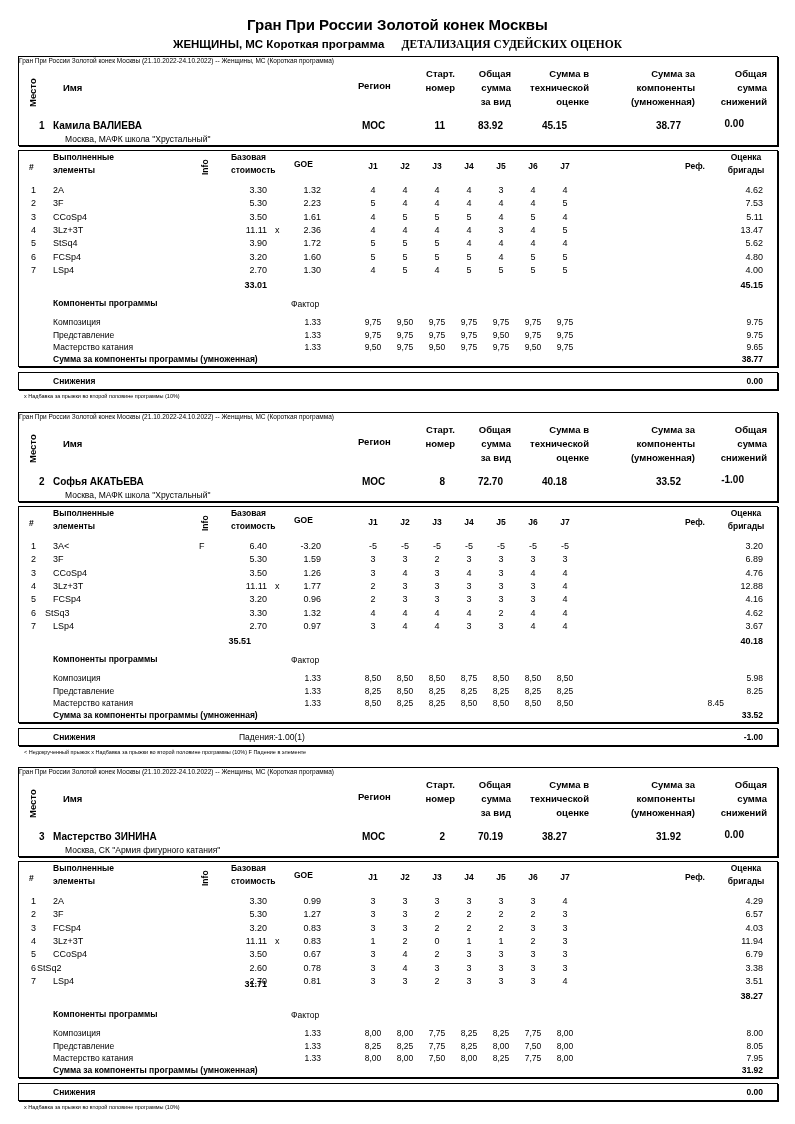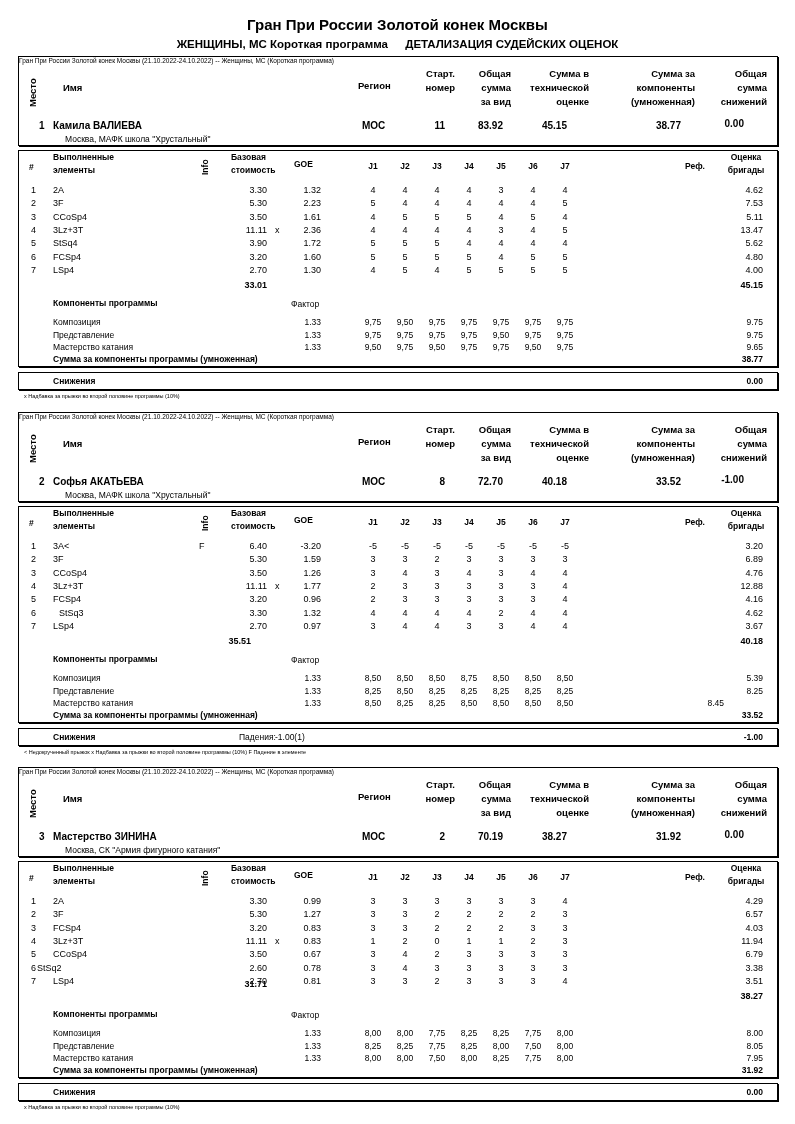--- a/index.html
+++ b/index.html
@@ -3,21 +3,21 @@
 <meta charset="utf-8">
 <style>
   * { box-sizing: border-box; margin: 0; padding: 0; }
   body {
     width: 795px; height: 1124px; background: #ffffff; color: #000;
     font-family: "Liberation Sans", sans-serif; position: relative; overflow: hidden;
   }
   .title { position: absolute; left: 0; width: 795px; text-align: center; font-weight: bold; }
   .title.main { top: 16px; font-size: 15px; }
   .title.sub { top: 38px; font-size: 11.5px; }
-  .title.sub span + span { margin-left: 14px; }
+  .title.sub span + span { margin-left: 14px; font-family: Liberation Serif, serif; }
 
   .skater { position: absolute; left: 0; width: 795px; }
   .box { position: absolute; left: 18px; width: 760px; border: 1px solid #000; box-shadow: 1px 1px 0 #000; }
   .abs { position: absolute; white-space: nowrap; }
   .event-line { position: absolute; left: 0; top: 0; font-size: 6.5px; line-height: 8px; }
   .hdr { font-size: 9.5px; font-weight: bold; line-height: 14px; }
   .r { text-align: right; }
   .c { text-align: center; }
   .b { font-weight: bold; }
   .vert { position: absolute; transform: rotate(-90deg); transform-origin: center; font-weight: bold; font-size: 9.5px; }
@@ -401,21 +401,21 @@
           <span class="abs c" style="left:376px;width:20px">3</span>
           <span class="abs c" style="left:408px;width:20px">3</span>
           <span class="abs c" style="left:440px;width:20px">3</span>
           <span class="abs c" style="left:472px;width:20px">3</span>
           <span class="abs c" style="left:504px;width:20px">3</span>
           <span class="abs c" style="left:536px;width:20px">4</span>
           <span class="abs r" style="left:700px;width:44px">4.16</span>
         </div>
         <div class="abs row" style="left:0;top:99.5px;width:758px;height:13px">
           <span class="abs" style="left:12px">6</span>
-          <span class="abs" style="left:40px">StSq3</span>
+          <span class="abs" style="left:26px">StSq3</span>
           <span class="abs" style="left:180px"></span>
           <span class="abs r" style="left:210px;width:38px">3.30</span>
           <span class="abs" style="left:256px"></span>
           <span class="abs r" style="left:262px;width:40px">1.32</span>
           <span class="abs c" style="left:344px;width:20px">4</span>
           <span class="abs c" style="left:376px;width:20px">4</span>
           <span class="abs c" style="left:408px;width:20px">4</span>
           <span class="abs c" style="left:440px;width:20px">4</span>
           <span class="abs c" style="left:472px;width:20px">2</span>
           <span class="abs c" style="left:504px;width:20px">4</span>
@@ -445,21 +445,21 @@
         <div class="abs row" style="left:0;top:165px;width:758px;height:12px;font-size:8.5px">
           <span class="abs" style="left:34px">Композиция</span>
           <span class="abs r" style="left:264px;width:38px">1.33</span>
           <span class="abs c" style="left:340px;width:28px">8,50</span>
           <span class="abs c" style="left:372px;width:28px">8,50</span>
           <span class="abs c" style="left:404px;width:28px">8,50</span>
           <span class="abs c" style="left:436px;width:28px">8,75</span>
           <span class="abs c" style="left:468px;width:28px">8,50</span>
           <span class="abs c" style="left:500px;width:28px">8,50</span>
           <span class="abs c" style="left:532px;width:28px">8,50</span>
-          <span class="abs r" style="left:700px;width:44px">5.39</span>
+          <span class="abs r" style="left:700px;width:44px">5.98</span>
         </div>
         <div class="abs row" style="left:0;top:177.5px;width:758px;height:12px;font-size:8.5px">
           <span class="abs" style="left:34px">Представление</span>
           <span class="abs r" style="left:264px;width:38px">1.33</span>
           <span class="abs c" style="left:340px;width:28px">8,25</span>
           <span class="abs c" style="left:372px;width:28px">8,50</span>
           <span class="abs c" style="left:404px;width:28px">8,25</span>
           <span class="abs c" style="left:436px;width:28px">8,25</span>
           <span class="abs c" style="left:468px;width:28px">8,25</span>
           <span class="abs c" style="left:500px;width:28px">8,25</span>

